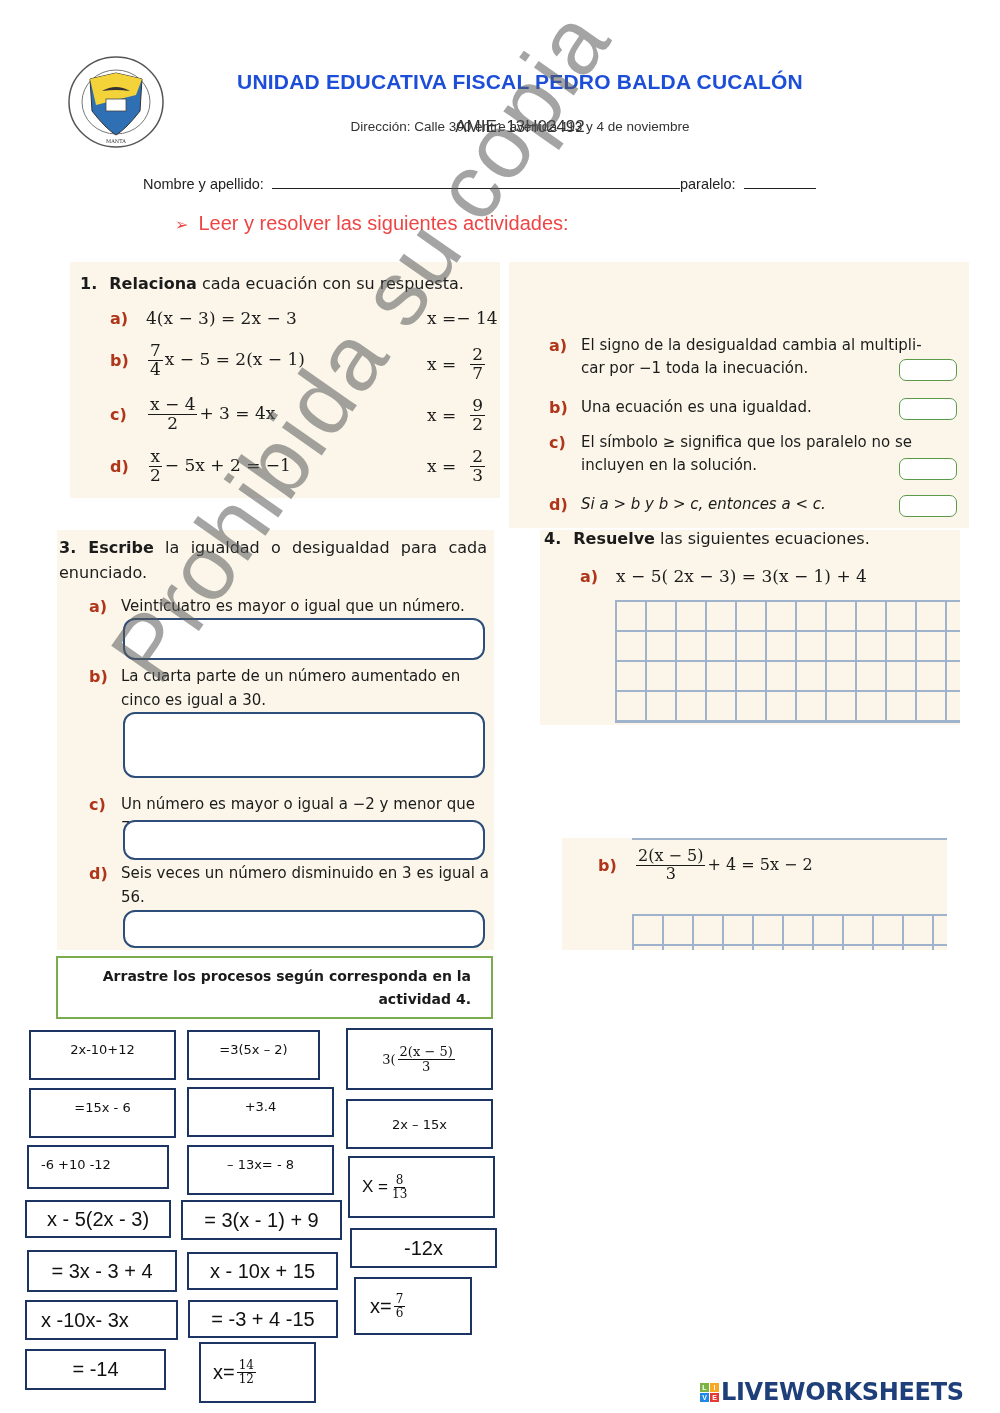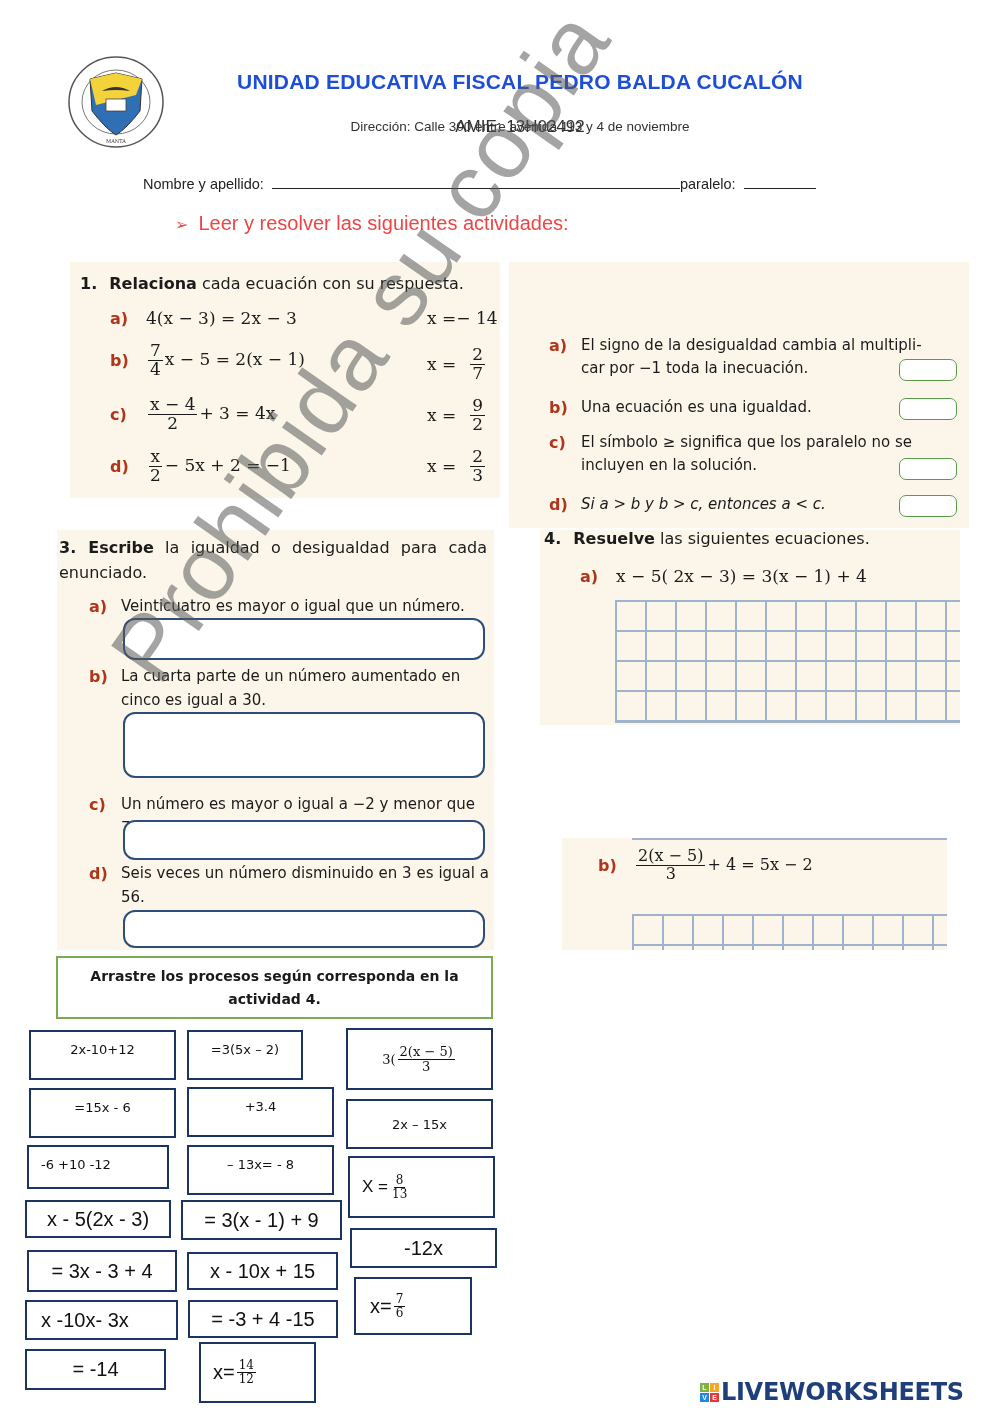--- a/index.html
+++ b/index.html
@@ -52,21 +52,21 @@
   .ex3-item { position: absolute; left: 32px; width: 400px; display: flex; line-height: 1.6; }
   .ex3-item .label { width: 32px; flex-shrink: 0; }
   .answer-box { position: absolute; left: 66px; width: 362px; border: 2px solid #2d4e7a; border-radius: 12px; background: #fff; }
 
   
   .grid { position: absolute; background-color: #fbf6e9;
     background-image: linear-gradient(#9fb4cc 2px, transparent 2px), linear-gradient(90deg, #9fb4cc 2px, transparent 2px);
     background-size: 30px 30px; }
 
   
-  .drag-instr { left: 56px; top: 956px; width: 437px; height: 63px; border: 2.5px solid #7aab4e; display: flex; align-items: center; justify-content: center; text-align: center; font-family: "DejaVu Sans", sans-serif; font-weight: bold; font-size: 14px; line-height: 1.6; color: #1a1a1a; padding: 7px 20px; }
+  .drag-instr { left: 56px; top: 956px; width: 437px; height: 63px; border: 2.5px solid #7aab4e; display: flex; align-items: center; justify-content: center; text-align: right; font-family: "DejaVu Sans", sans-serif; font-weight: bold; font-size: 14px; line-height: 1.6; color: #1a1a1a; padding: 7px 20px; }
   .chip { position: absolute; border: 2.5px solid #1c3461; background: #fff; display: flex; align-items: center; justify-content: center; color: #111; cursor: grab; }
   .chip.sm { font-family: "DejaVu Sans", sans-serif; font-size: 13px; align-items: flex-start; padding-top: 10px; }
   .chip.lg { font-family: "Liberation Sans", sans-serif; font-size: 20px; }
   .chip .frac { font-family: "DejaVu Serif", serif; font-size: 12px; }
   .chip .frac .n { border-bottom: 1px solid #111; }
 
   
   .watermark { left: 90px; top: 640px; font-family: "Liberation Sans", sans-serif; font-size: 92px; color: rgba(90,90,90,0.55); transform: rotate(-55deg); transform-origin: left top; white-space: nowrap; letter-spacing: 2px; pointer-events: none; }
 
   
@@ -232,21 +232,21 @@
         </span><span>+ 4 = 5x − 2</span></span>
   </div>
   <div class="grid" style="left:70px;top:76px;width:315px;height:36px;"></div>
 </div>
 
 <div class="abs watermark">Prohibida su copia</div>
 
 <div class="abs drag-instr">Arrastre los procesos según corresponda en la actividad 4.</div>
 
 <div class="chip sm" style="left:29px;top:1030px;width:147px;height:50px;">2x-10+12</div>
-<div class="chip sm" style="left:187px;top:1030px;width:116px;height:50px;">=3(5x – 2)</div>
+<div class="chip sm" style="left:187px;top:1030px;width:133px;height:50px;">=3(5x – 2)</div>
 <div class="chip" style="left:346px;top:1028px;width:147px;height:62px;font-family:'DejaVu Serif',serif;font-size:13px;">
   <span>3(</span>
     <span class="frac" style="font-size:13px;">
       <span class="n">2(x − 5)</span>
       <span class="d">3</span>
     </span>
 </div>
 
 <div class="chip sm" style="left:29px;top:1088px;width:147px;height:50px;">=15x - 6</div>
 <div class="chip sm" style="left:187px;top:1087px;width:147px;height:50px;">+3.4</div>

